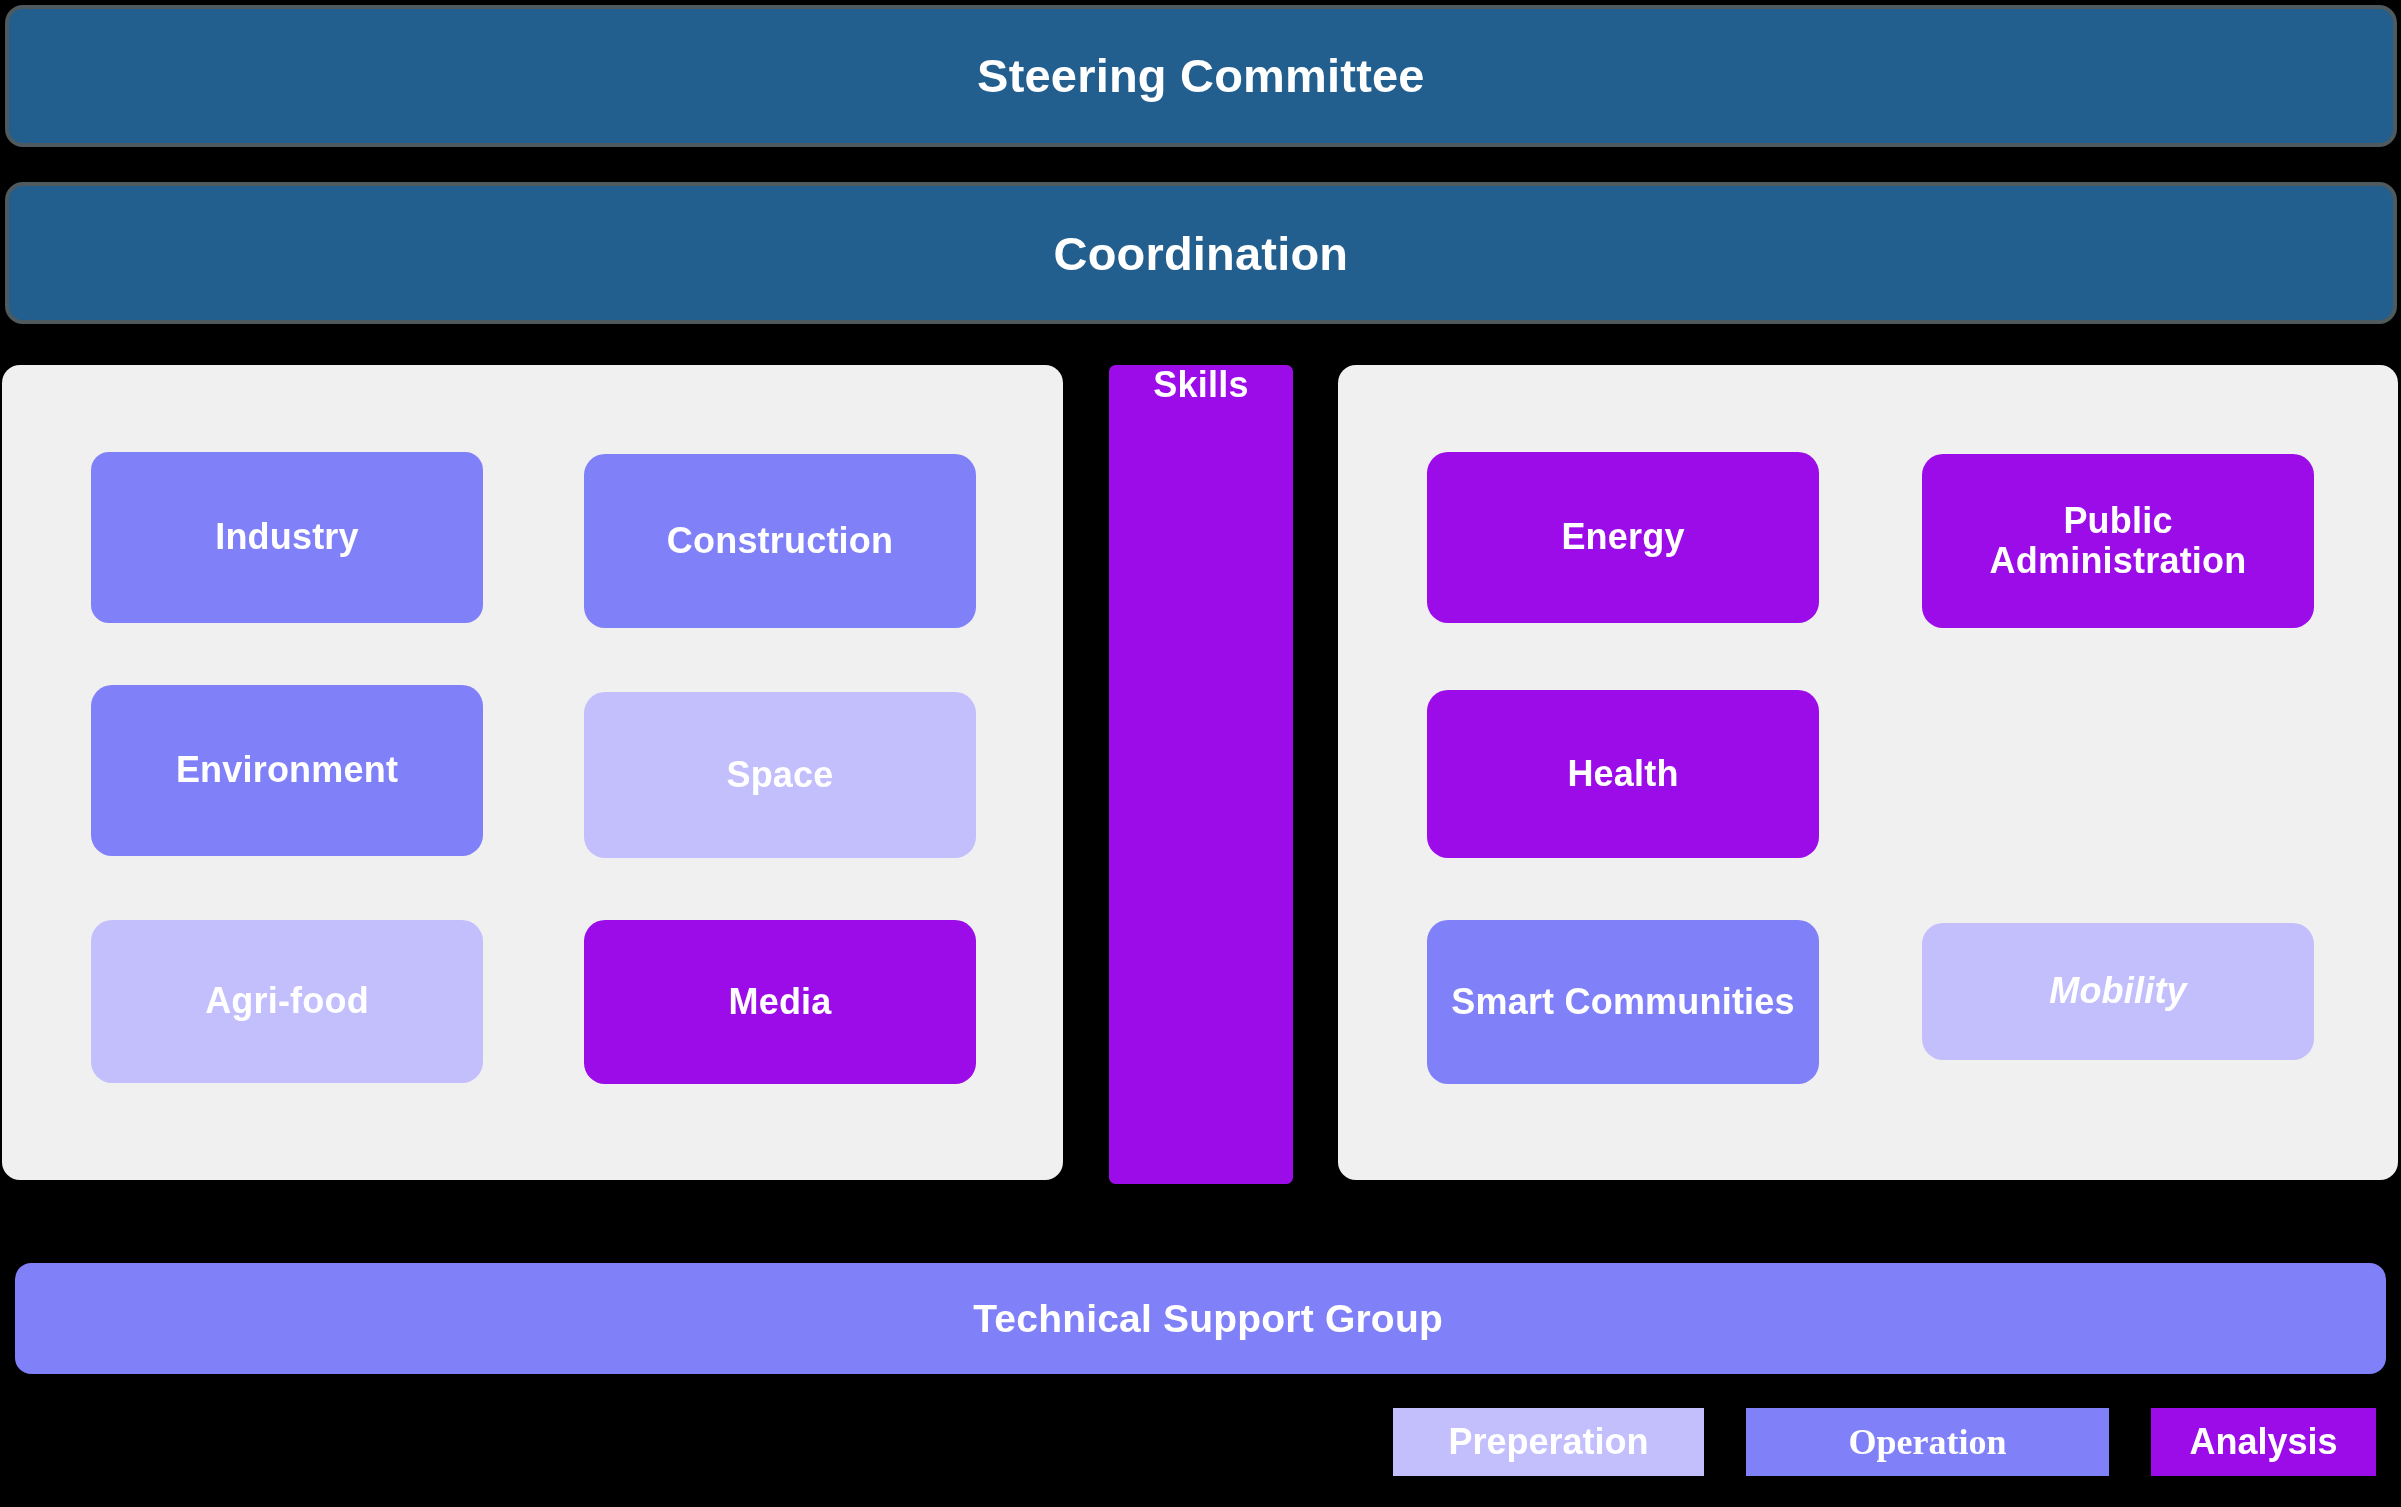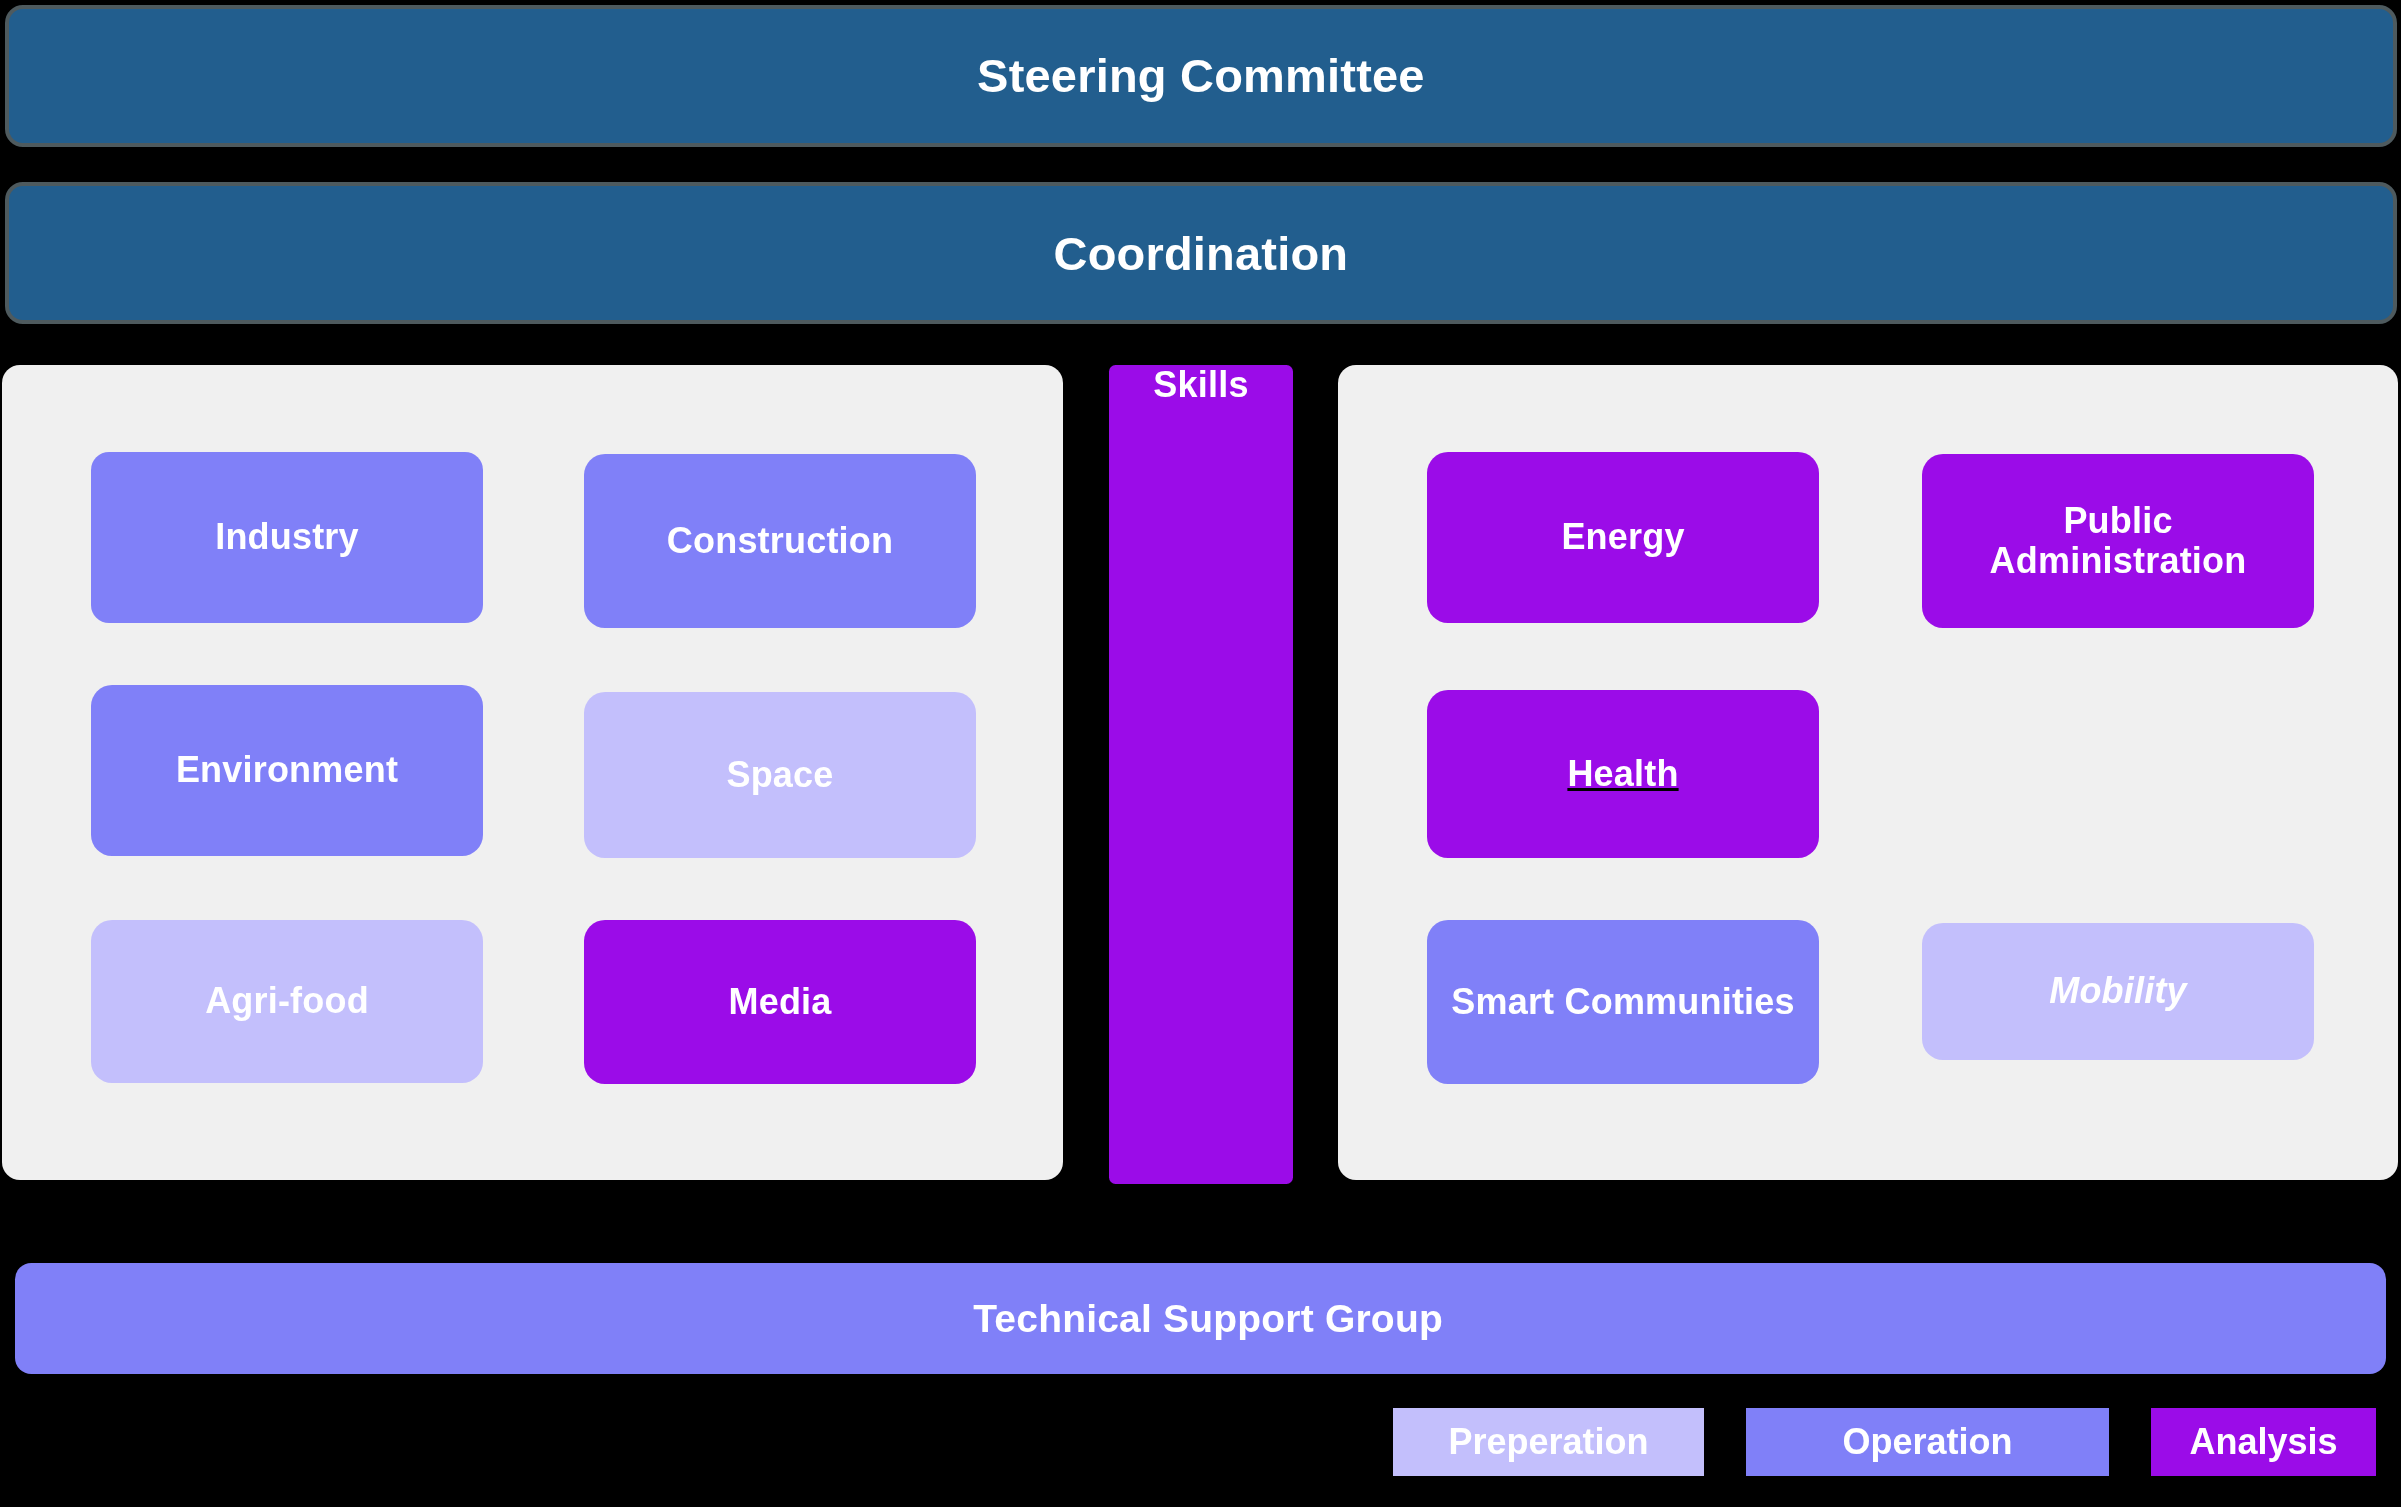--- a/index.html
+++ b/index.html
@@ -120,21 +120,21 @@
   #cell-industry     { left: 91px;  top: 452px;  width: 392px; height: 171px; border-radius: 18px; }
   #cell-construction { left: 584px;  top: 454px;  width: 392px; height: 174px; }
   #cell-environment  { left: 91px;  top: 685px;  width: 392px; height: 171px; }
   #cell-space        { left: 584px;  top: 692px;  width: 392px; height: 166px; }
   #cell-agrifood     { left: 91px;  top: 920px; width: 392px; height: 163px; }
   #cell-media        { left: 584px;  top: 920px; width: 392px; height: 164px; }
 
   
   #cell-energy     { left: 1427px; top: 452px;  width: 392px; height: 171px; }
   #cell-publicadm  { left: 1922px; top: 454px;  width: 392px; height: 174px; }
-  #cell-health     { left: 1427px; top: 690px;  width: 392px; height: 168px; text-decoration: underline; }
+  #cell-health     { left: 1427px; top: 690px;  width: 392px; height: 168px; }
   #cell-tourism    { left: 1922px; top: 690px;  width: 392px; height: 168px; }
   #cell-smartcom   { left: 1427px; top: 920px; width: 392px; height: 164px; }
   #cell-mobility   { left: 1922px; top: 923px; width: 392px; height: 137px; font-style: italic; }
 
   
   #tech-support {
     position: absolute;
     left: 14.6px;
     top: 1263px;
     width: 2371px;
@@ -167,21 +167,21 @@
     box-sizing: border-box;
     padding: 0 21px;
   }
   .legend-item .legend-label {
     color: #ffffff;
     font-weight: bold;
     font-size: 36px;
     white-space: nowrap;
   }
   #legend-preperation { width: 311px; }
-  #legend-operation   { width: 363px; }
+  #legend-operation   { width: 363px; font-family: Liberation Serif, serif; }
   #legend-analysis    { width: 225px; }
 </style>
 </head>
 <body>
 
 <div class="stage">
 
   <div class="banner" id="steering-committee">
     <span class="banner-title">Steering Committee</span>
   </div>

